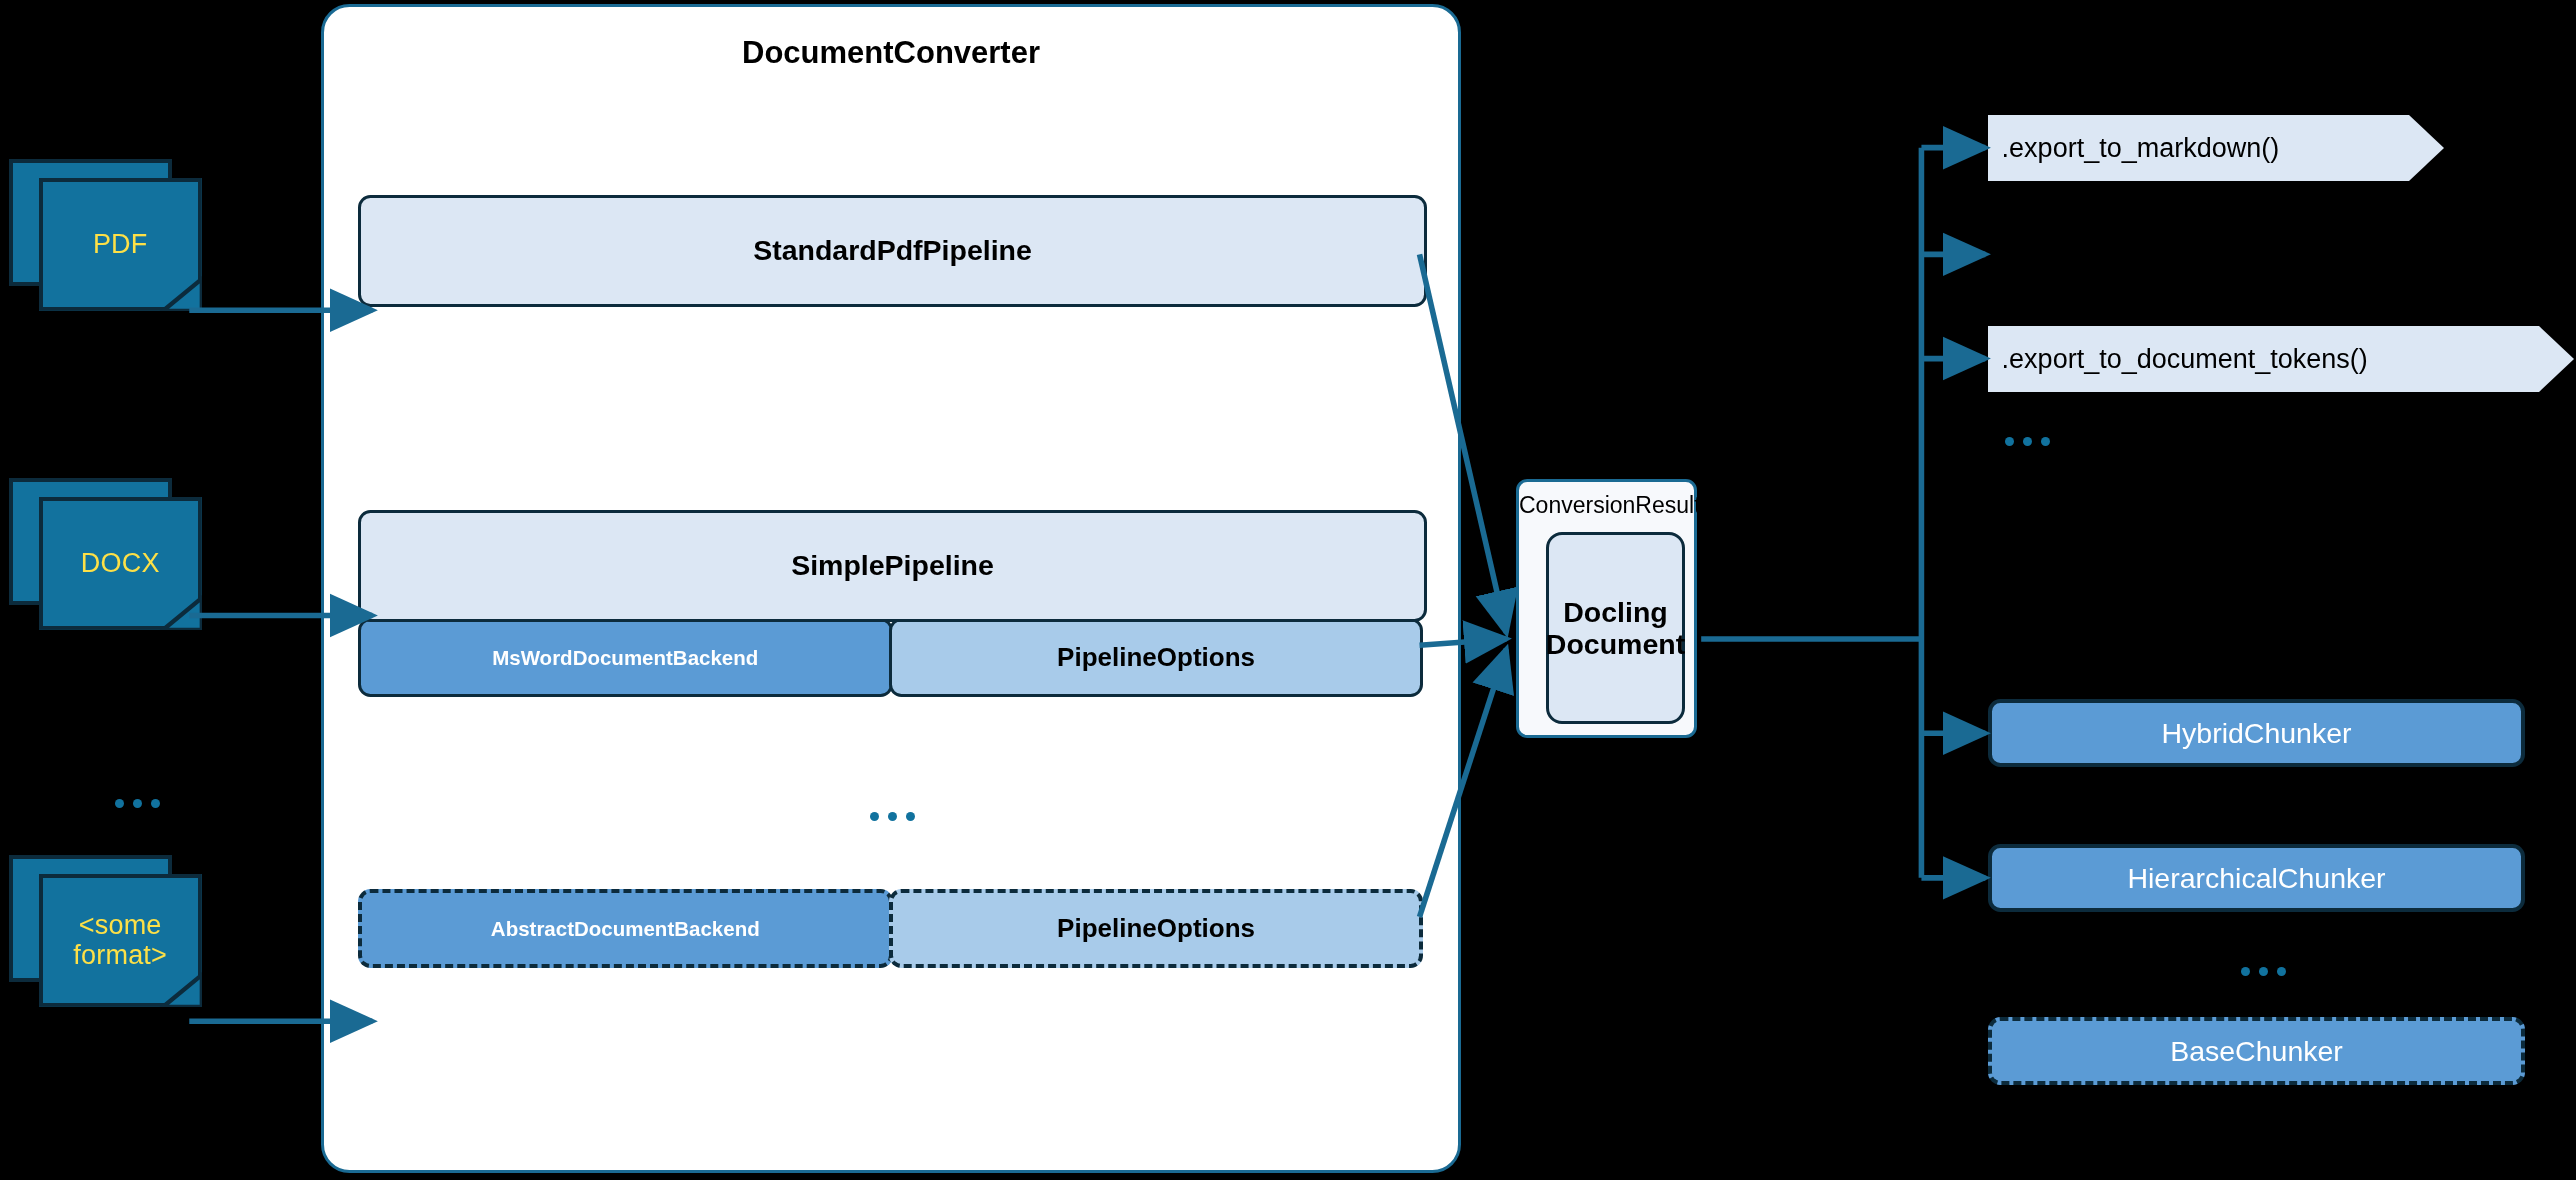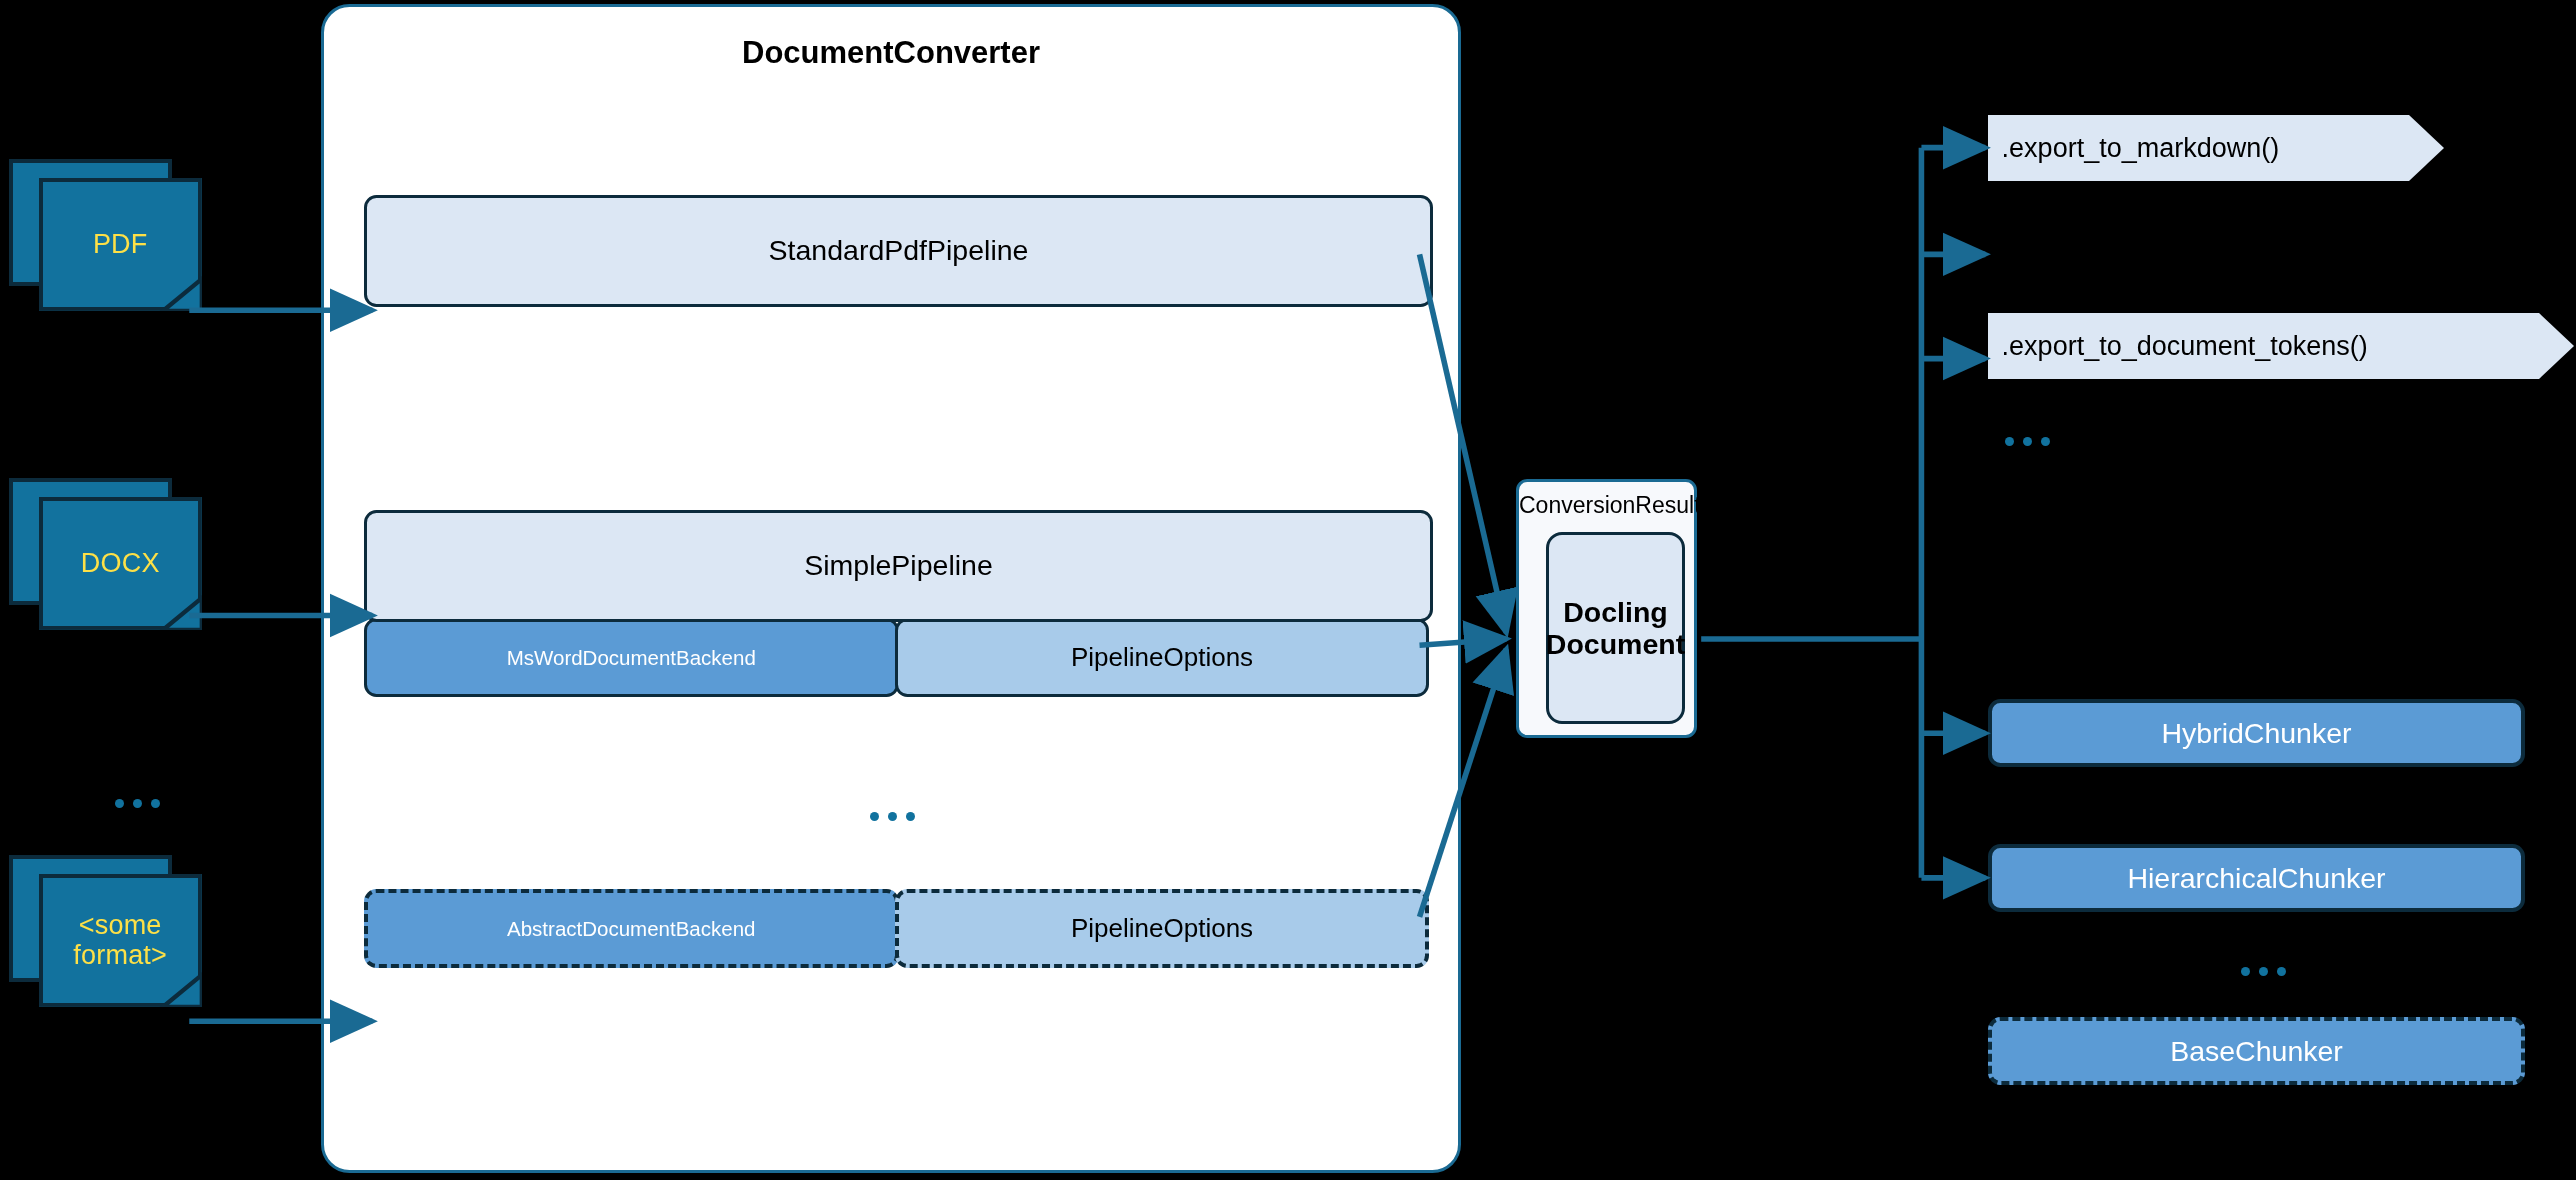--- a/index.html
+++ b/index.html
@@ -106,22 +106,23 @@
     width: 100%;
     text-align: center;
     font-size: 31px;
     font-weight: bold;
     color: #000000;
   }
 
   
   .pipeline-group {
     position: absolute;
-    left: 40px;
+    left: 34px;
     width: 1069px;
+    font-weight: bold;
   }
   .pipe-header {
     height: 112px;
     background: #DCE7F4;
     border: 3.7px solid #0C2B3C;
     border-radius: 12.4px;
     box-sizing: border-box;
     display: flex;
     align-items: center;
     justify-content: center;
@@ -338,21 +339,21 @@
 
   <div id="conv-result">
     <div id="conv-result-title">ConversionResult</div>
     <div id="docling-doc">Docling
 Document</div>
   </div>
 
   <div class="export-arrow" style="left:1988px; top:115px; width:456px; clip-path:polygon(0 0, calc(100% - 35px) 0, 100% 50%, calc(100% - 35px) 100%, 0 100%);">
     <span>.export_to_markdown()</span>
   </div>
-  <div class="export-arrow" style="left:1988px; top:313px; width:586px; clip-path:polygon(0 0, calc(100% - 35px) 0, 100% 50%, calc(100% - 35px) 100%, 0 100%);">
+  <div class="export-arrow" style="left:1988px; top:326px; width:586px; clip-path:polygon(0 0, calc(100% - 35px) 0, 100% 50%, calc(100% - 35px) 100%, 0 100%);">
     <span>.export_to_document_tokens()</span>
   </div>
 
   <div class="dots" style="left:2005px; top:437px;">
     <i></i>
       <i></i>
       <i></i>
   </div>
 
   <div class="chunker" style="left:1988px; top:699px; width:537px;">

